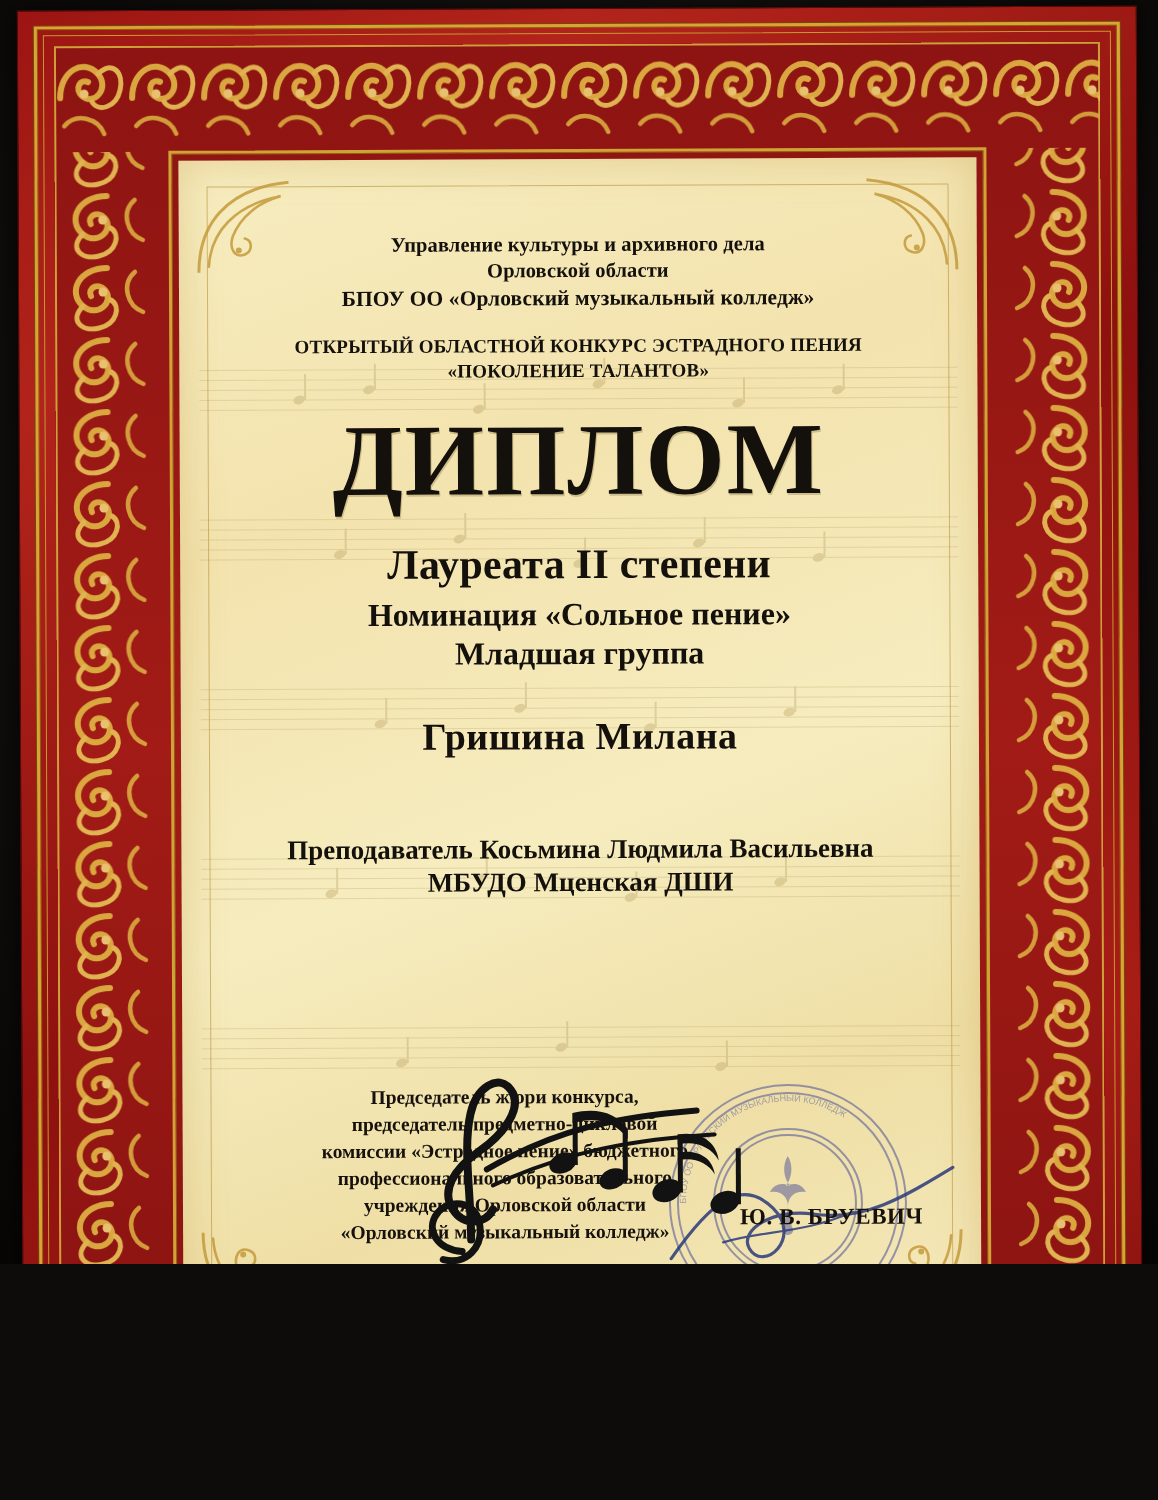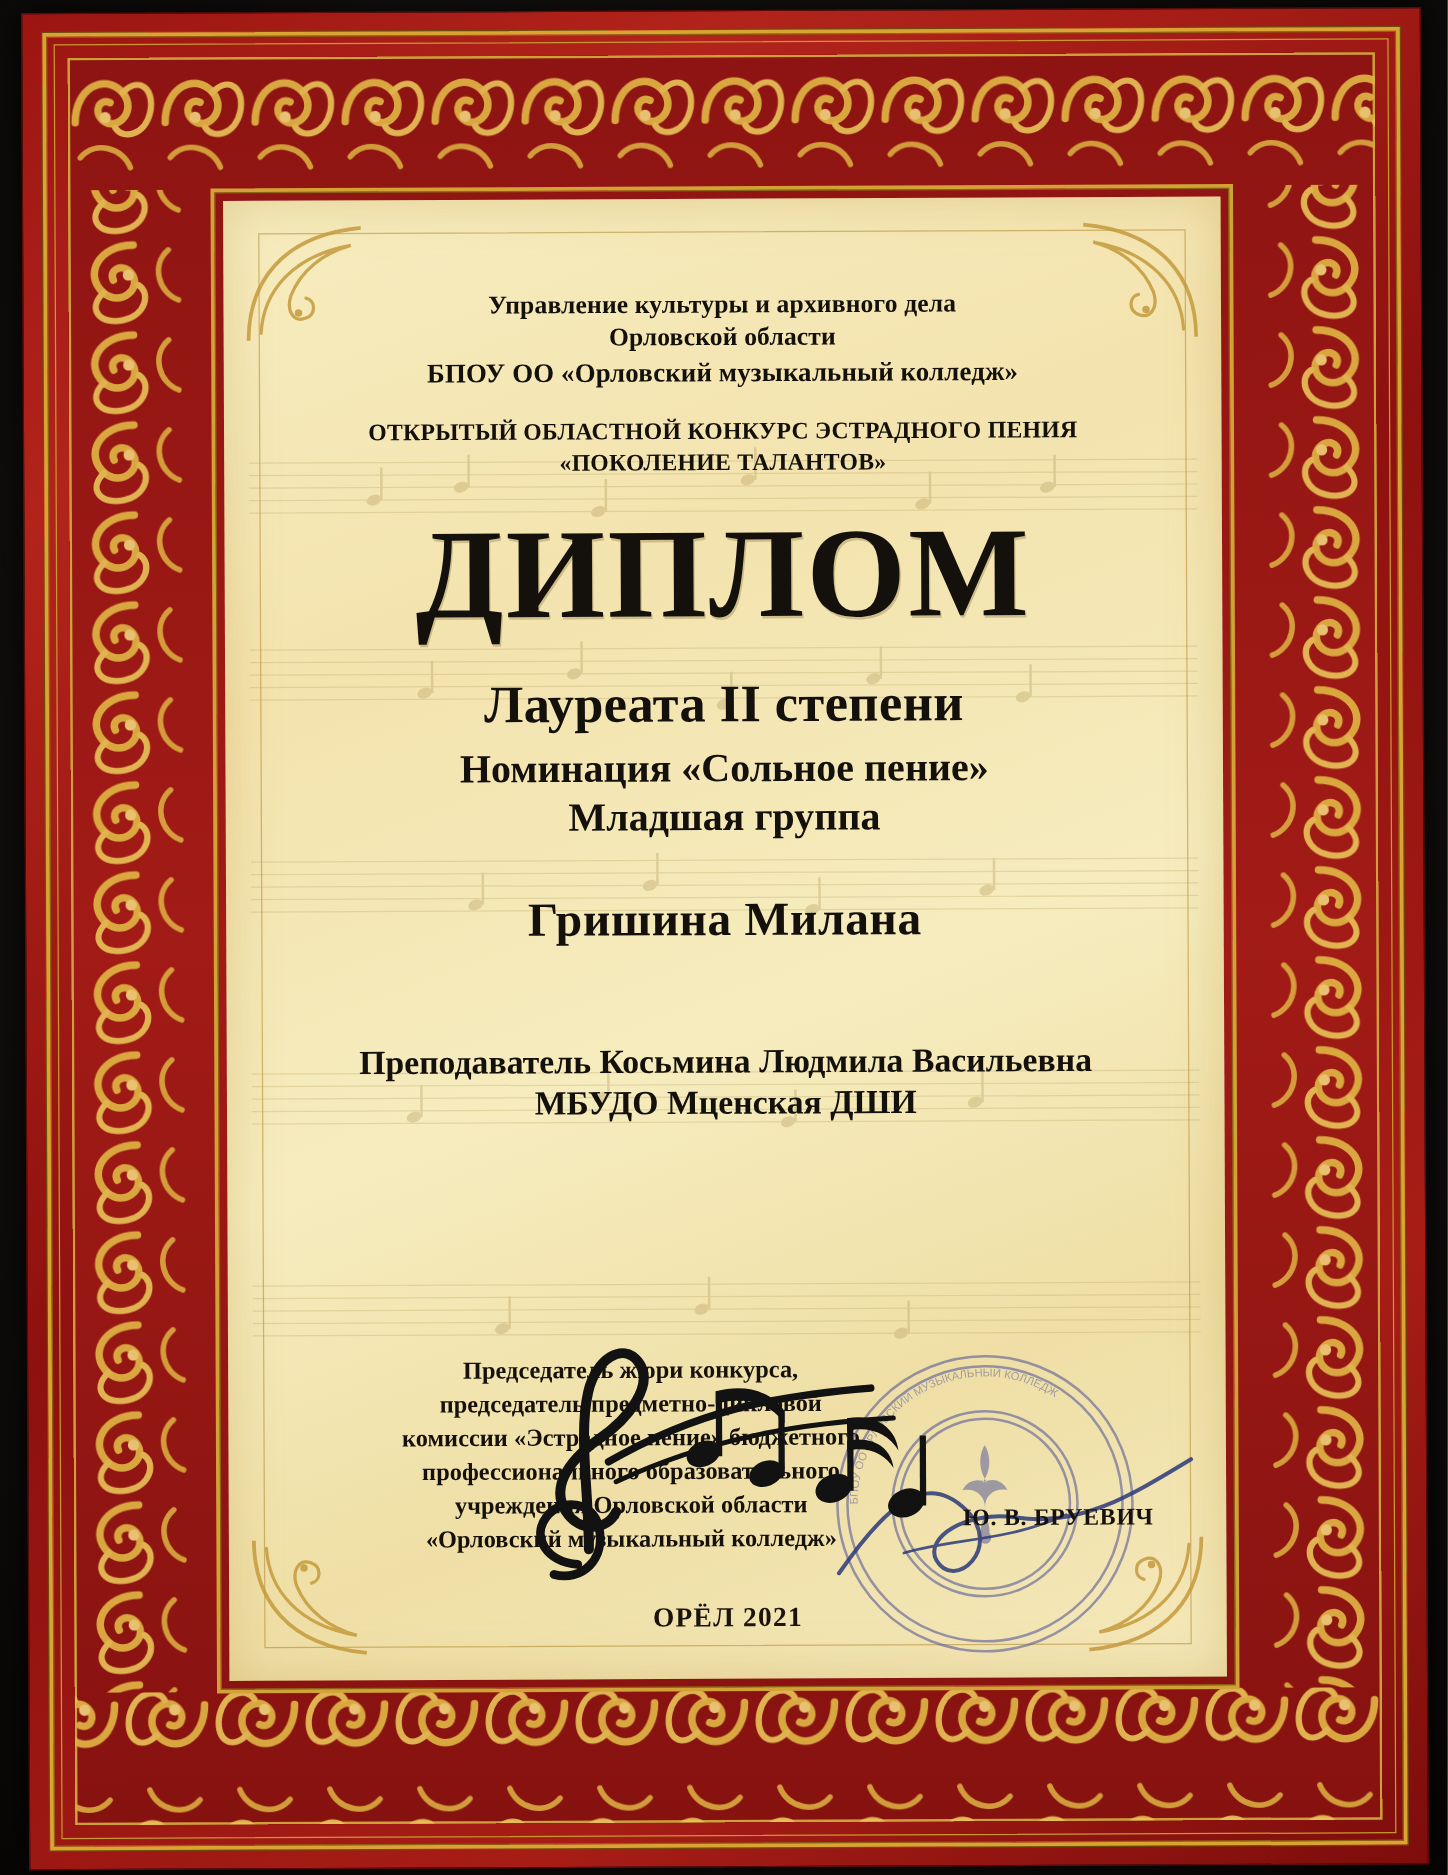--- a/index.html
+++ b/index.html
@@ -3,23 +3,23 @@
 <meta charset="utf-8">
 <style>
   html, body {
     margin: 0;
     padding: 0;
     background: #0d0c0a;
   }
   .page {
     position: relative;
     width: 1158px;
-    height: 1500px;
+    height: 1264px;
     overflow: hidden;
-    background: #84cc16;
+    background: #ef4444;
     font-family: "Liberation Serif", serif;
   }
 
   
   .photo-bg {
     position: absolute;
     inset: 0;
     background:
       radial-gradient(ellipse at 50% 40%, #211d18 0%, #100e0c 70%, #070605 100%);
   }
@@ -181,21 +181,21 @@
     font-weight: bold;
     font-size: 19.5px;
     line-height: 1.38;
     color: #16110c;
   }
   .signatory-name {
     position: absolute;
     right: 58px;
     top: 1046px;
     font-weight: bold;
-    font-size: 19px;
+    font-size: 23px;
     letter-spacing: .6px;
     color: #16110c;
   }
 
   
   .stamp {
     position: absolute;
     left: 480px;
     top: 920px;
     width: 250px;

